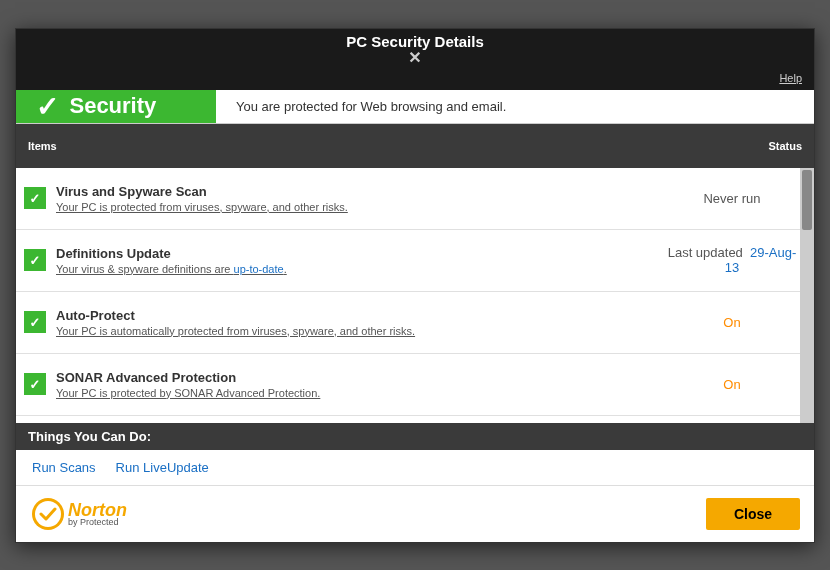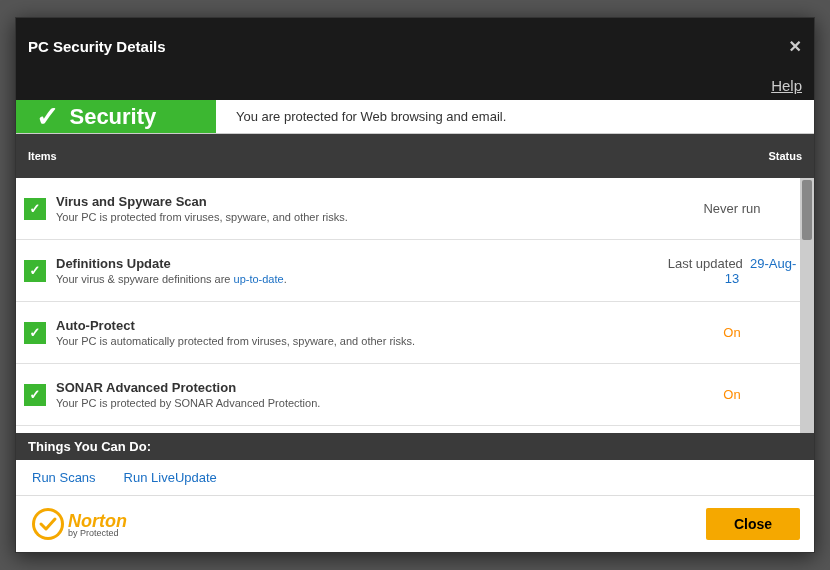--- a/index.html
+++ b/index.html
@@ -19,21 +19,22 @@
       border: 1px solid #333;
       box-shadow: 0 4px 20px rgba(0,0,0,0.6);
     }
 
     .title-bar {
       background: #1a1a1a;
       color: #fff;
       display: flex;
       align-items: center;
       justify-content: space-between;
-      padding: 20px 12px;
+      padding: 4px 12px;
+      flex-direction: column;
     }
 
     .title-bar-left {
       display: flex;
       align-items: center;
       gap: 8px;
     }
 
     .title-text {
       font-size: 15px;
@@ -53,21 +54,21 @@
 
     .menu-bar {
       background: #1a1a1a;
       display: flex;
       justify-content: flex-end;
       padding: 2px 12px 6px;
     }
 
     .help-link {
       color: #ccc;
-      font-size: 15px;
+      font-size: 11px;
       text-decoration: underline;
       cursor: pointer;
     }
 
     .status-banner {
       display: flex;
       align-items: stretch;
       background: #fff;
       border-bottom: 1px solid #ccc;
     }
@@ -168,20 +169,21 @@
     .item-title {
       font-size: 13px;
       font-weight: bold;
       color: #333;
     }
 
     .item-desc {
       font-size: 11px;
       color: #555;
       margin-top: 2px;
+      text-decoration: underline;
     }
 
     .item-link {
       color: #1a6fc4;
     }
 
     .item-status {
       font-size: 13px;
       color: #555;
       width: 140px;
@@ -202,21 +204,21 @@
       padding: 6px 12px;
       color: #fff;
       font-size: 13px;
       font-weight: bold;
     }
 
     .things-body {
       padding: 10px 16px;
       background: #fff;
       display: flex;
-      gap: 28px;
+      gap: 20px;
       align-items: center;
       border-bottom: 1px solid #ddd;
     }
 
     .action-link {
       color: #1a6fc4;
       font-size: 13px;
       text-decoration: none;
       cursor: pointer;
     }

